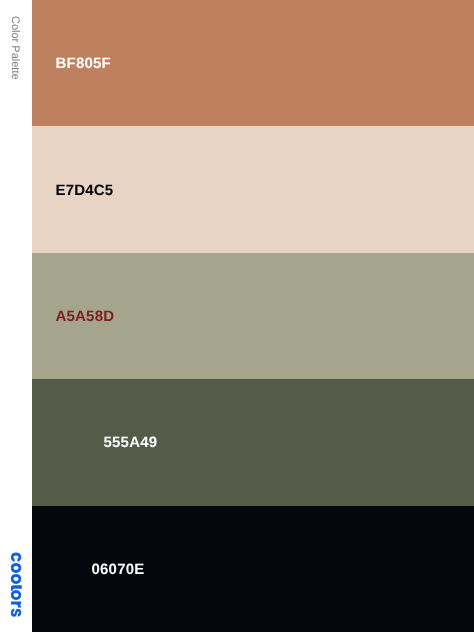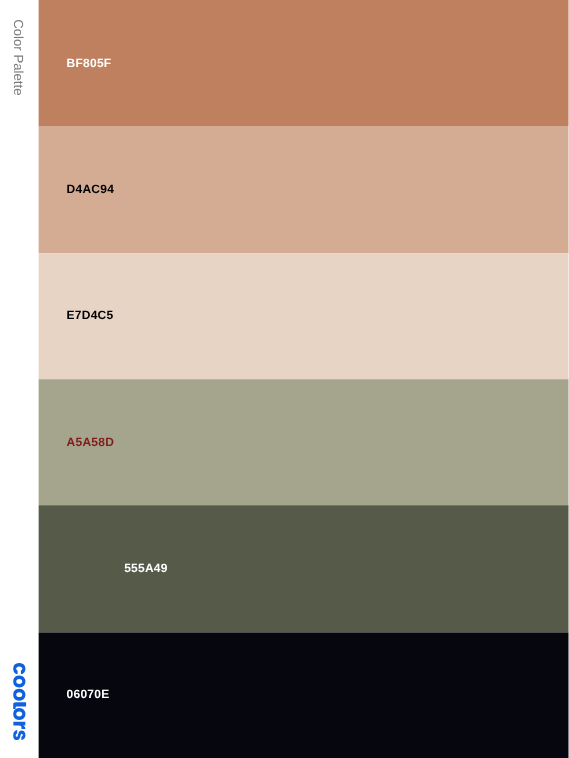--- a/index.html
+++ b/index.html
@@ -16,21 +16,21 @@
               font-size:11px;line-height:11px;color:#7c7c7c;}
   .rail-logo{position:absolute;left:21.5px;top:552.4px;width:65.5px;height:11px;
              transform-origin:0 0;transform:rotate(90deg);}
   .rail-logo svg{display:block;}
 
   
   .palette{position:absolute;left:32px;top:0;right:0;height:632px;
            display:flex;flex-direction:column;}
   .band{flex:1 1 0;position:relative;min-height:0;}
   .hex{position:absolute;left:23.5px;top:50%;transform:translateY(-50%);
-       font-size:10px;line-height:15px;font-weight:700;letter-spacing:0.2px;
+       font-size:15px;line-height:15px;font-weight:700;letter-spacing:0.2px;
        white-space:nowrap;}
 </style>
 </head>
 <body style="background: rgb(255, 255, 255);">
 
 <div id="app">
 
   <div class="rail">
 
     <div class="rail-title" style="color: rgb(124, 124, 124);">Color Palette</div>
@@ -42,35 +42,32 @@
     </a>
 
   </div>
 
   <div class="palette">
 
     <div class="band" style="background-color: rgb(191, 128, 95);">
       <div class="hex" style="color: rgb(255, 255, 255);">BF805F</div>
     </div>
 
-    <div class="band" style="background-color: rgb(212, 172, 148);">
-      <div class="hex" style="color: rgb(0, 0, 0);">D4AC94</div>
-    </div>
 
     <div class="band" style="background-color: rgb(231, 212, 197); padding-left: 36px;">
       <div class="hex" style="color: rgb(0, 0, 0);">E7D4C5</div>
     </div>
 
     <div class="band" style="background-color: rgb(165, 165, 141);">
       <div class="hex" style="color: #7f1d1d; text-align: center;">A5A58D</div>
     </div>
 
     <div class="band" style="background-color: rgb(85, 90, 73);">
       <div class="hex" style="color: rgb(255, 255, 255); padding-left: 48px;">555A49</div>
     </div>
 
     <div class="band" style="background-color: rgb(6, 7, 14);">
-      <div class="hex" style="color: rgb(255, 255, 255);">06070E</div>
+      <div class="hex" style="color: rgb(255, 255, 255); margin-left: 36px;">06070E</div>
     </div>
 
   </div>
 
 </div>
 
 </body></html>

